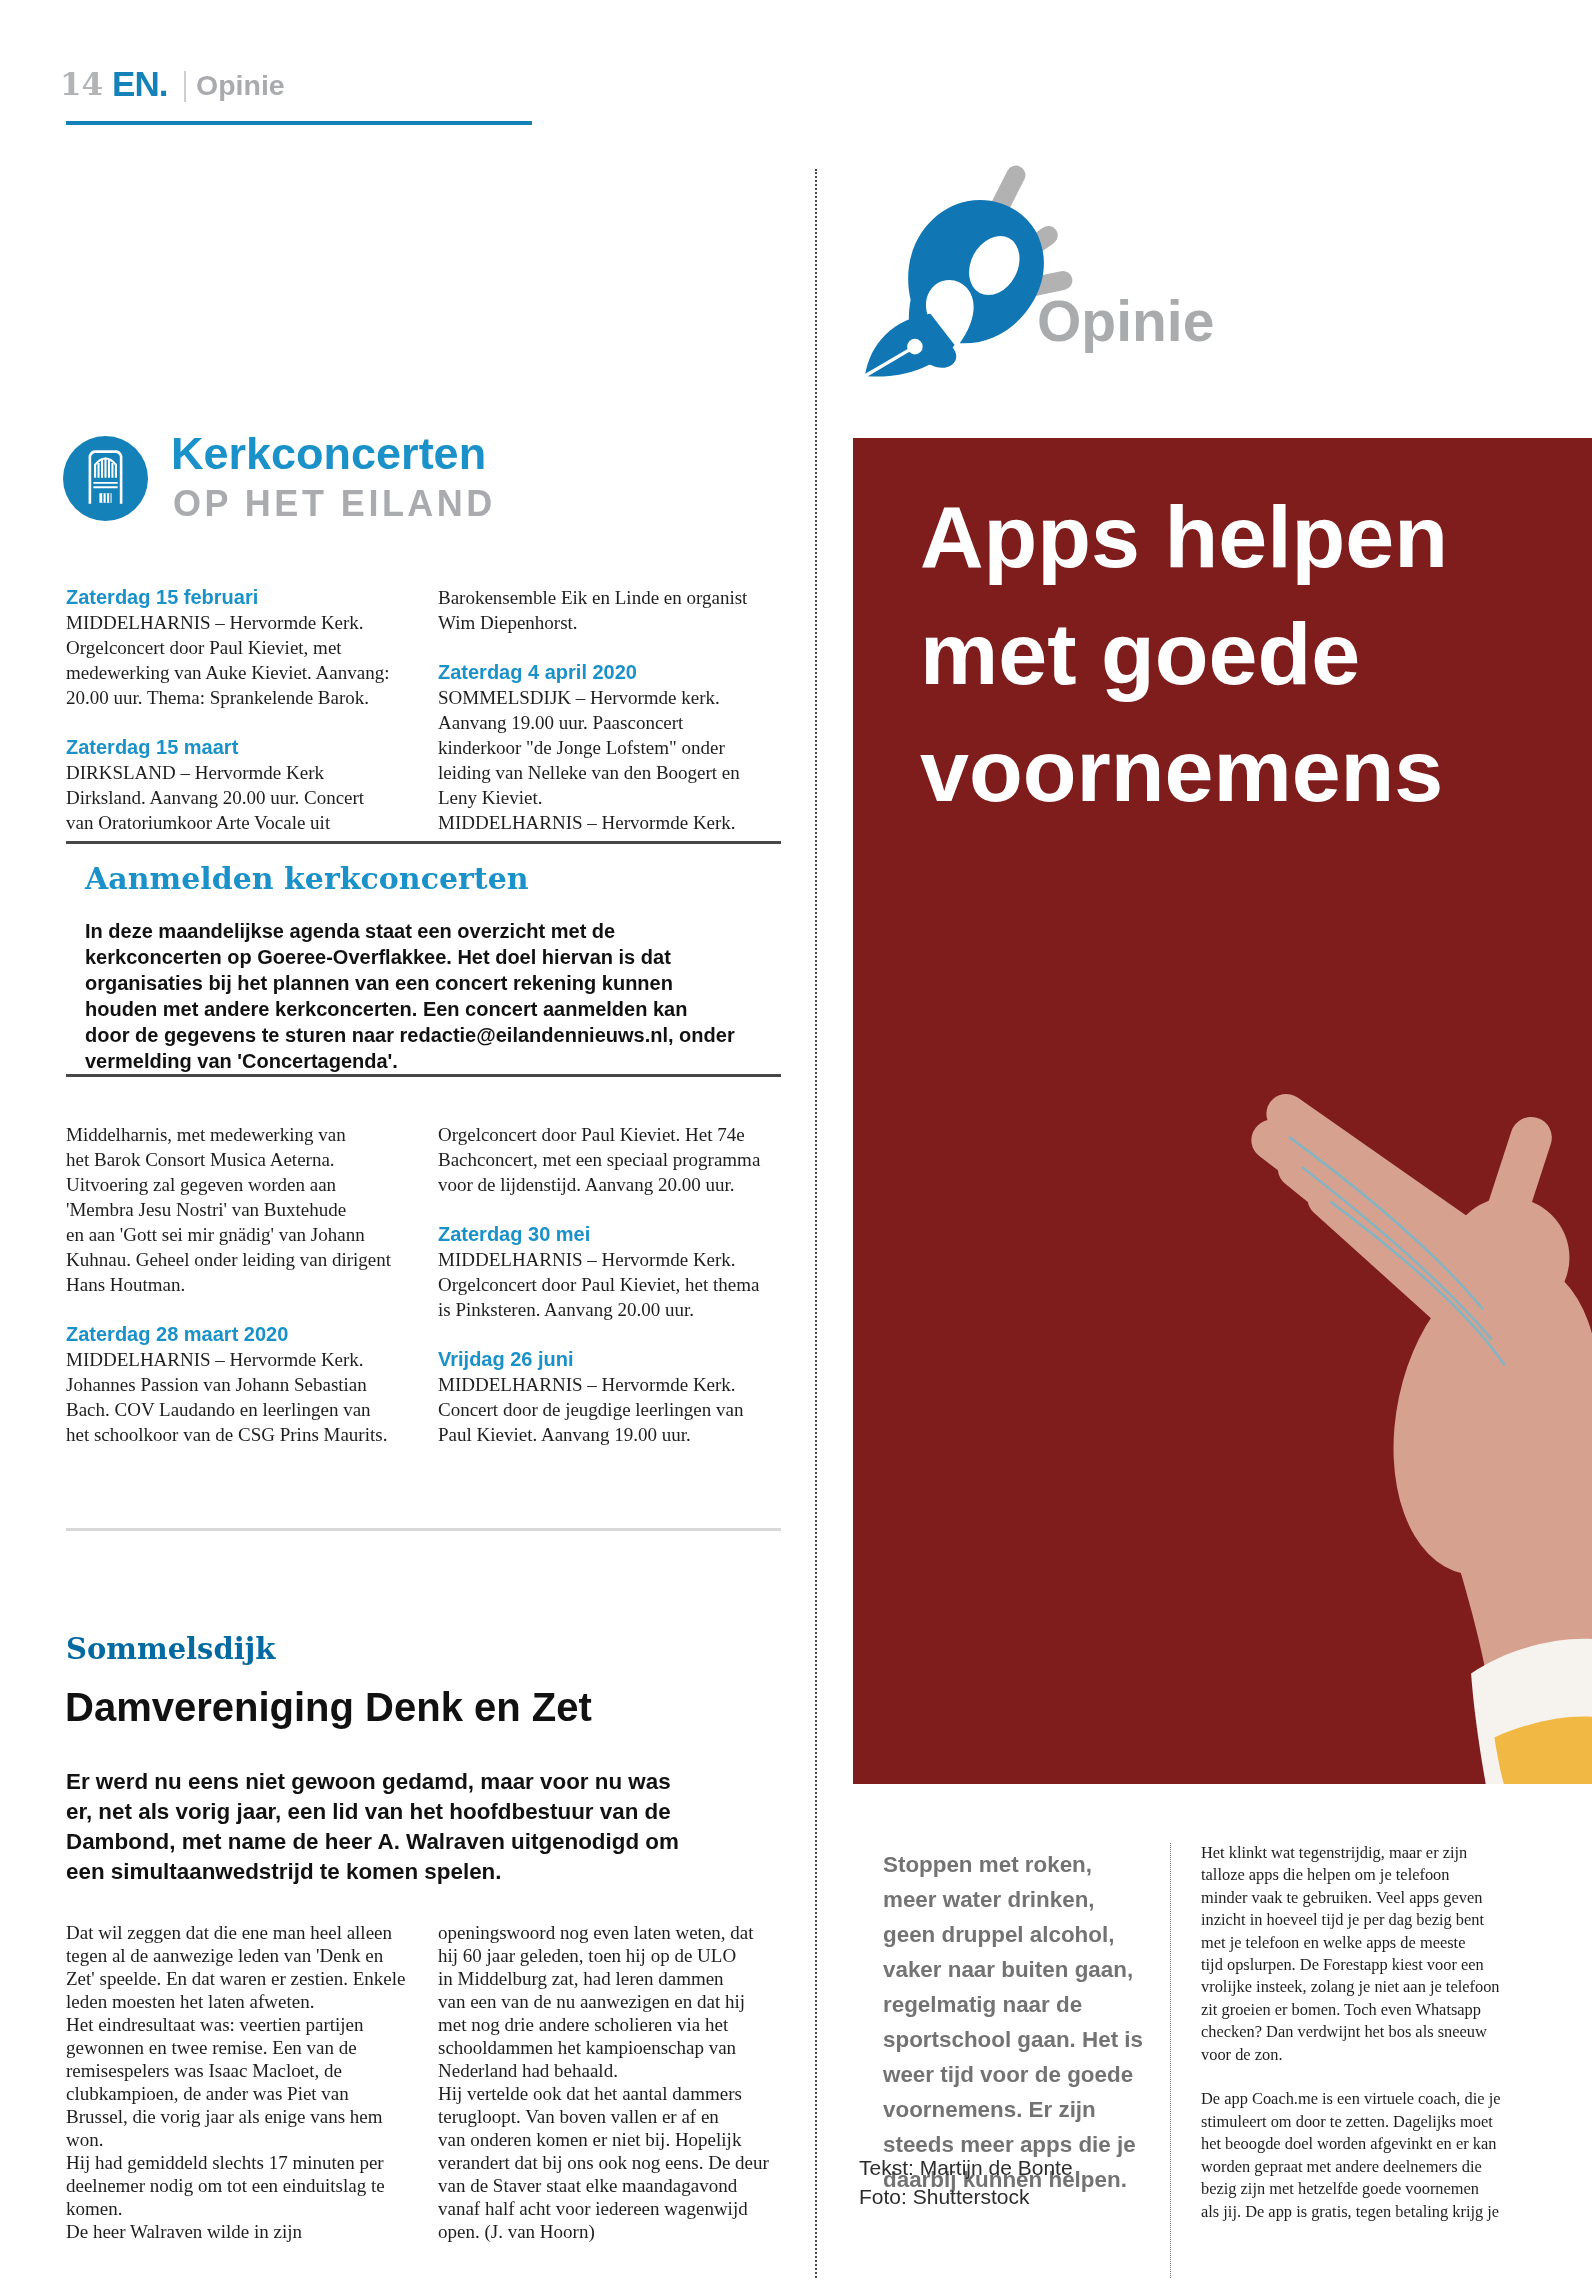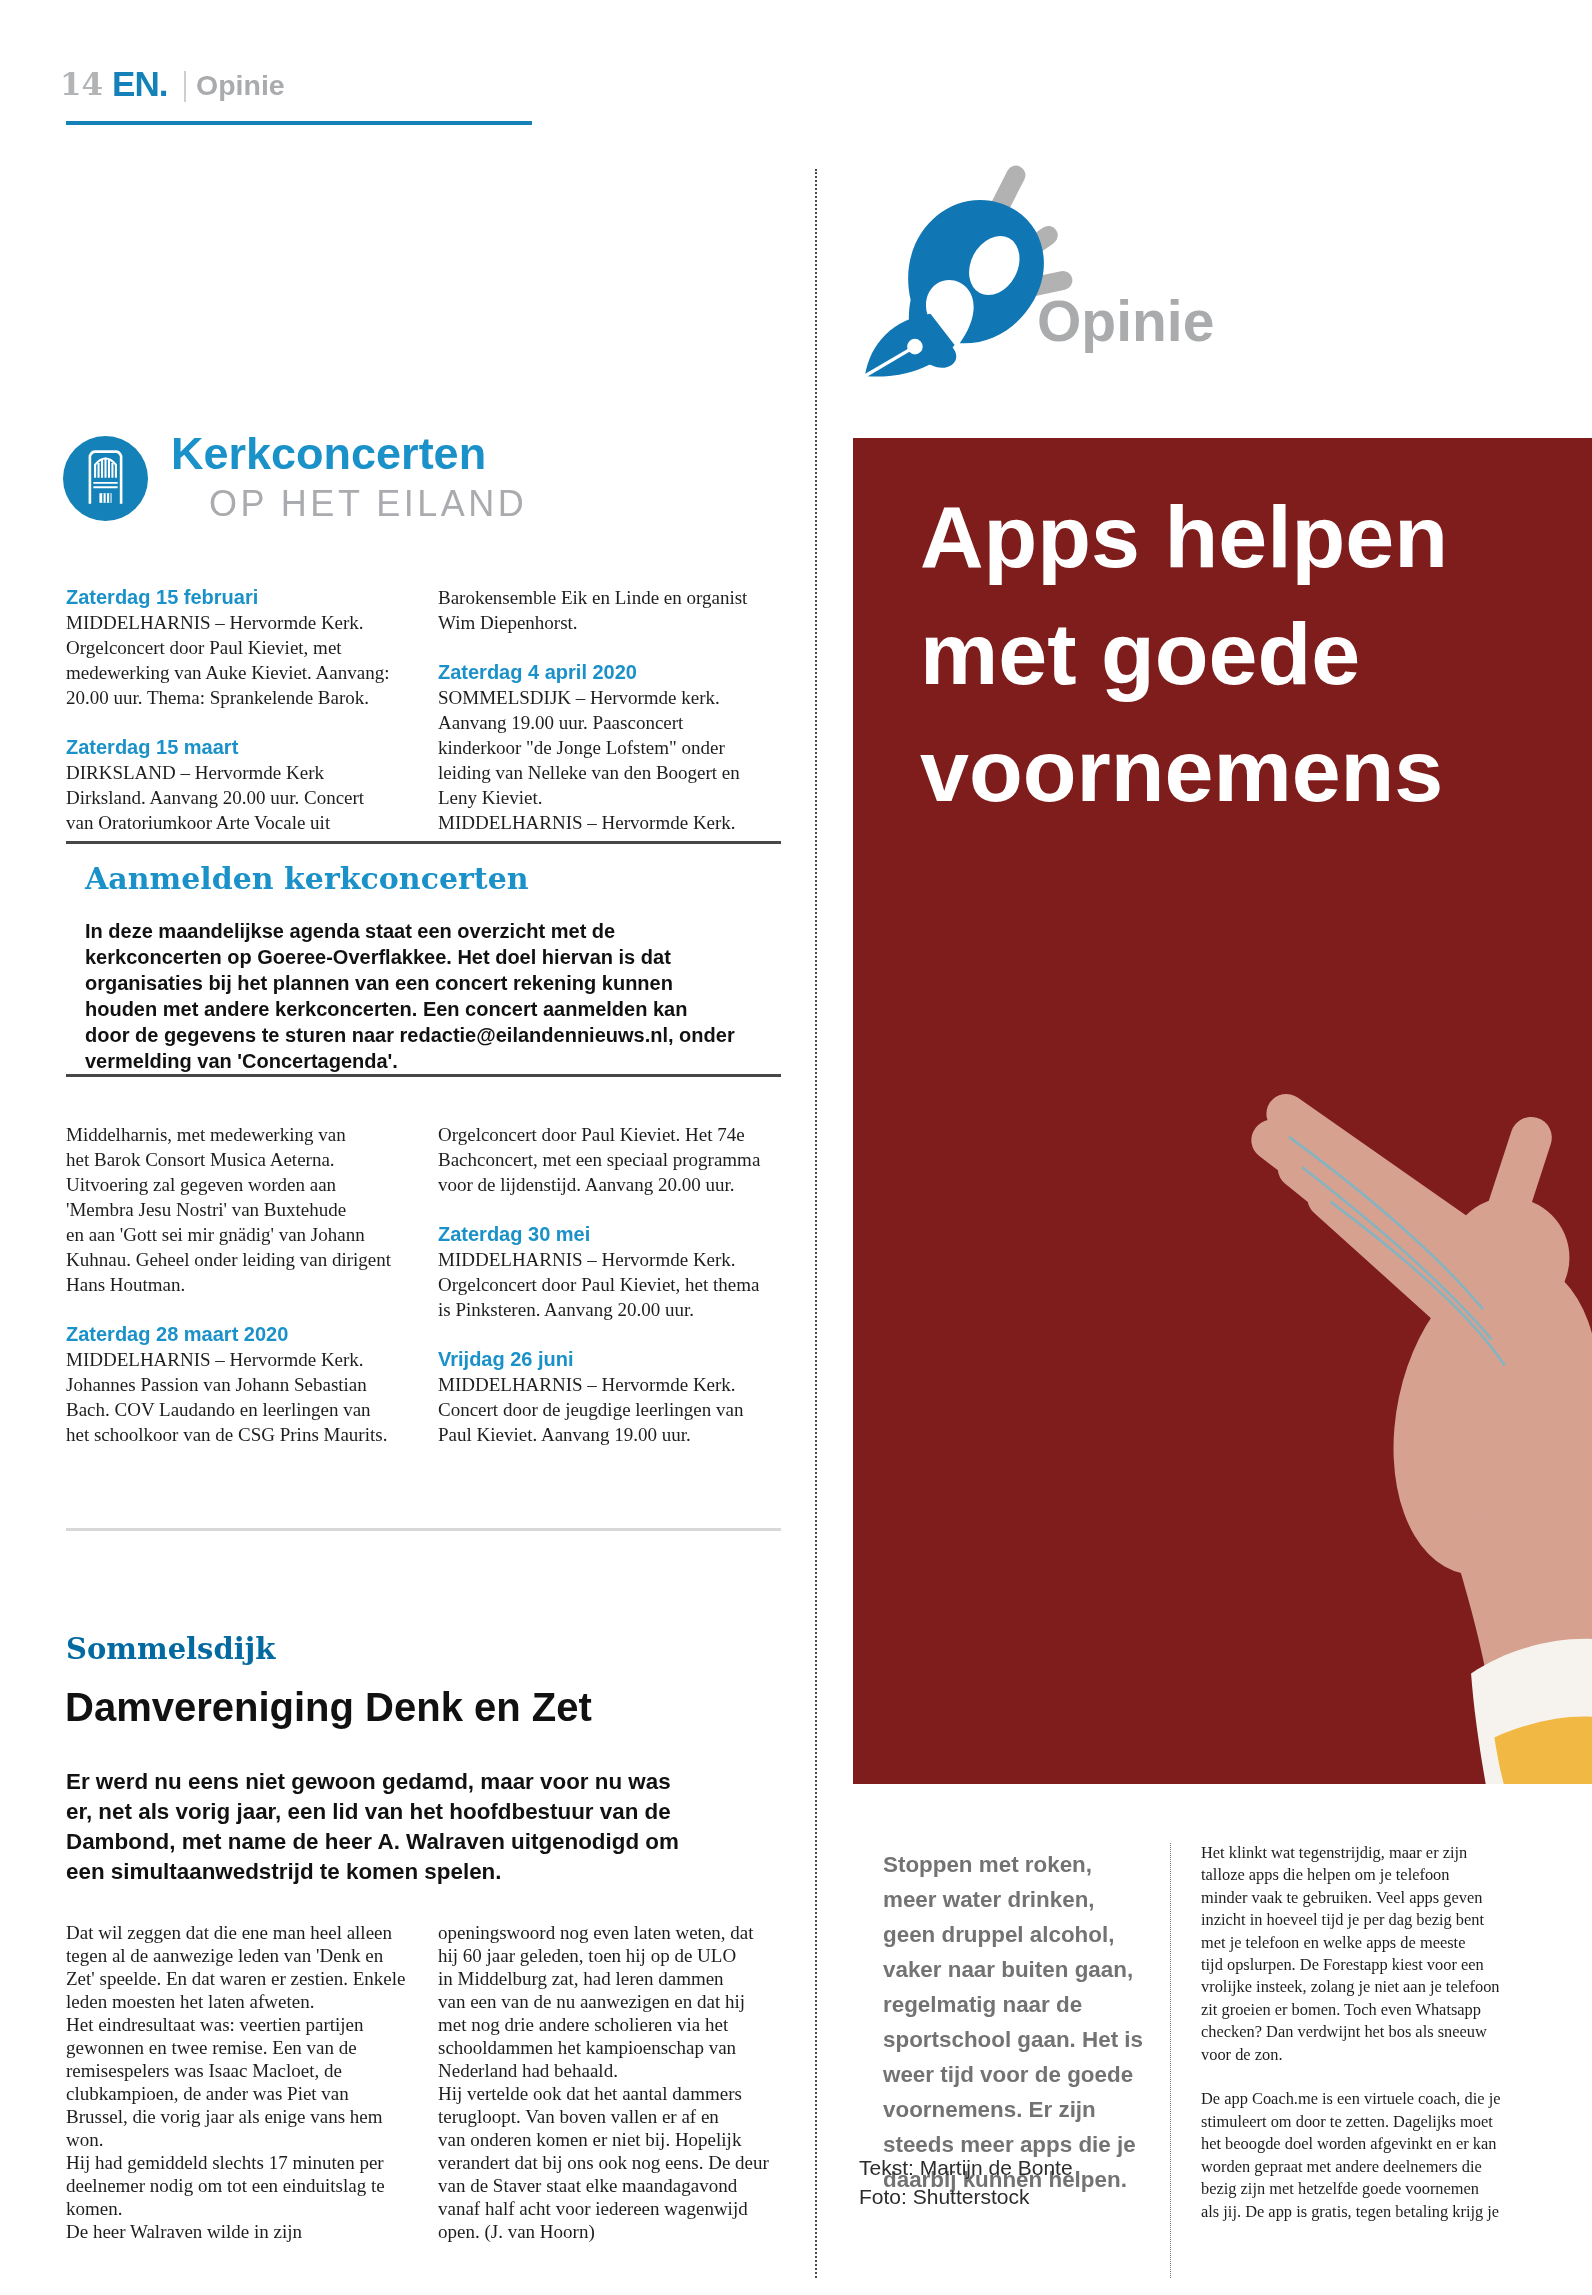--- a/index.html
+++ b/index.html
@@ -13,21 +13,21 @@
   
   .pageno{left:60px;top:66px;font-size:31px;color:#b2b4b6;}
   .brand{left:112px;top:64px;font-size:35px;font-weight:900;letter-spacing:-0.9px;color:#1482b8;}
   .hdr-div{left:184px;top:71px;width:1.7px;height:31px;background:#cfcfcf;}
   .section-lbl{left:196px;top:69px;font-size:28.5px;font-weight:bold;color:#a9abae;}
   .blue-rule{left:66px;top:121px;width:466px;height:3.5px;background:#1482b8;}
 
   
   .kerk-logo{left:63px;top:436px;width:85px;height:85px;border-radius:50%;background:#1482b8;}
   .kerk-title{left:171px;top:428px;font-size:45px;font-weight:bold;color:#1a91c8;}
-  .kerk-sub{left:173px;top:483px;font-size:36px;font-weight:normal;letter-spacing:3.5px;color:#a9abae;margin-left:36px;}
+  .kerk-sub{left:173px;top:483px;font-size:36px;font-weight:bold;letter-spacing:3.5px;color:#a9abae;}
   .listing{font-size:19px;line-height:25px;}
   .entry{margin-bottom:25px;}
   .edate{font-family:"Liberation Sans",sans-serif;font-size:20px;font-weight:bold;
          color:#1a91c8;line-height:25px;}
   .col1{left:66px;width:371px;}
   .col2{left:438px;width:371px;}
   .hr-dark{left:66px;width:715px;height:2.6px;background:#474747;}
   .hr-light{left:66px;top:1528px;width:715px;height:2.6px;background:#d8d8d8;}
   .anm-title{left:85px;top:861px;font-size:30px;color:#1a91c8;}
   .anm-body{left:85px;top:918px;font-size:20px;font-weight:bold;line-height:26px;color:#111;}

